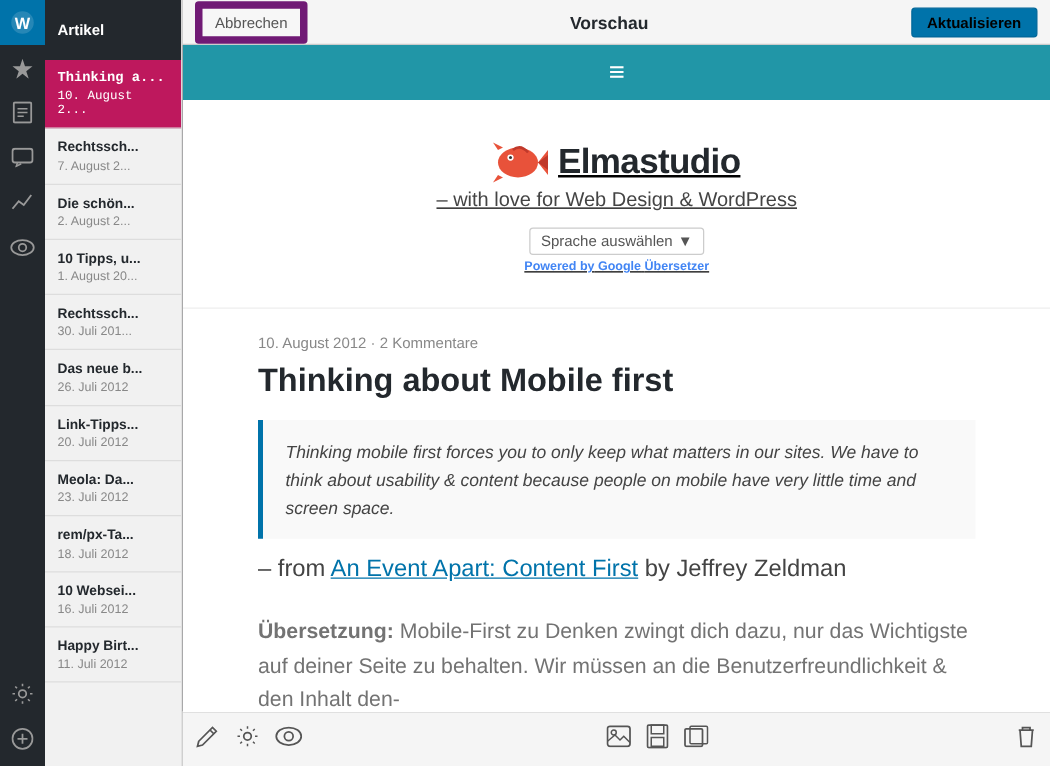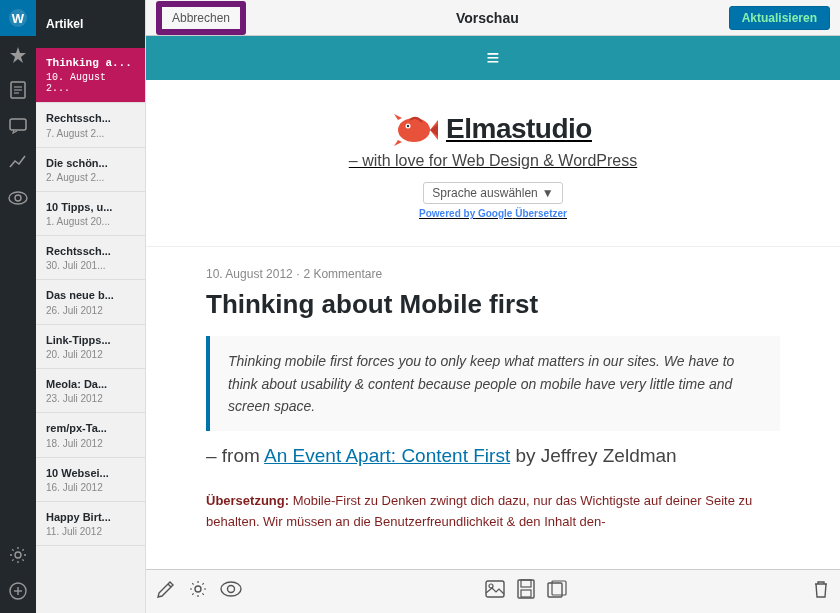--- a/index.html
+++ b/index.html
@@ -123,21 +123,21 @@
       cursor: pointer;
       color: #555;
     }
     .btn-aktualisieren {
       background: #0073aa;
       border: 1px solid #006799;
       border-radius: 3px;
       padding: 4px 12px;
       font-size: 12px;
       cursor: pointer;
-      color: #86efac;
+      color: #000000;
       font-weight: bold;
     }
 
     
     .preview-area {
       flex: 1;
       background: #fff;
       overflow-y: auto;
       display: flex;
       flex-direction: column;
@@ -234,22 +234,22 @@
     .article-source {
       font-size: 19px;
       color: #444;
       margin-bottom: 24px;
     }
     .article-source a {
       color: #0073aa;
       text-decoration: underline;
     }
     .article-translation {
-      font-size: 13px;
-      color: #7f1d1d;
+      font-size: 17px;
+      color: #737373;
       line-height: 1.6;
     }
     .translation-label {
       font-weight: bold;
     }
 
     
     .bottom-toolbar {
       height: 44px;
       background: #f5f5f5;

